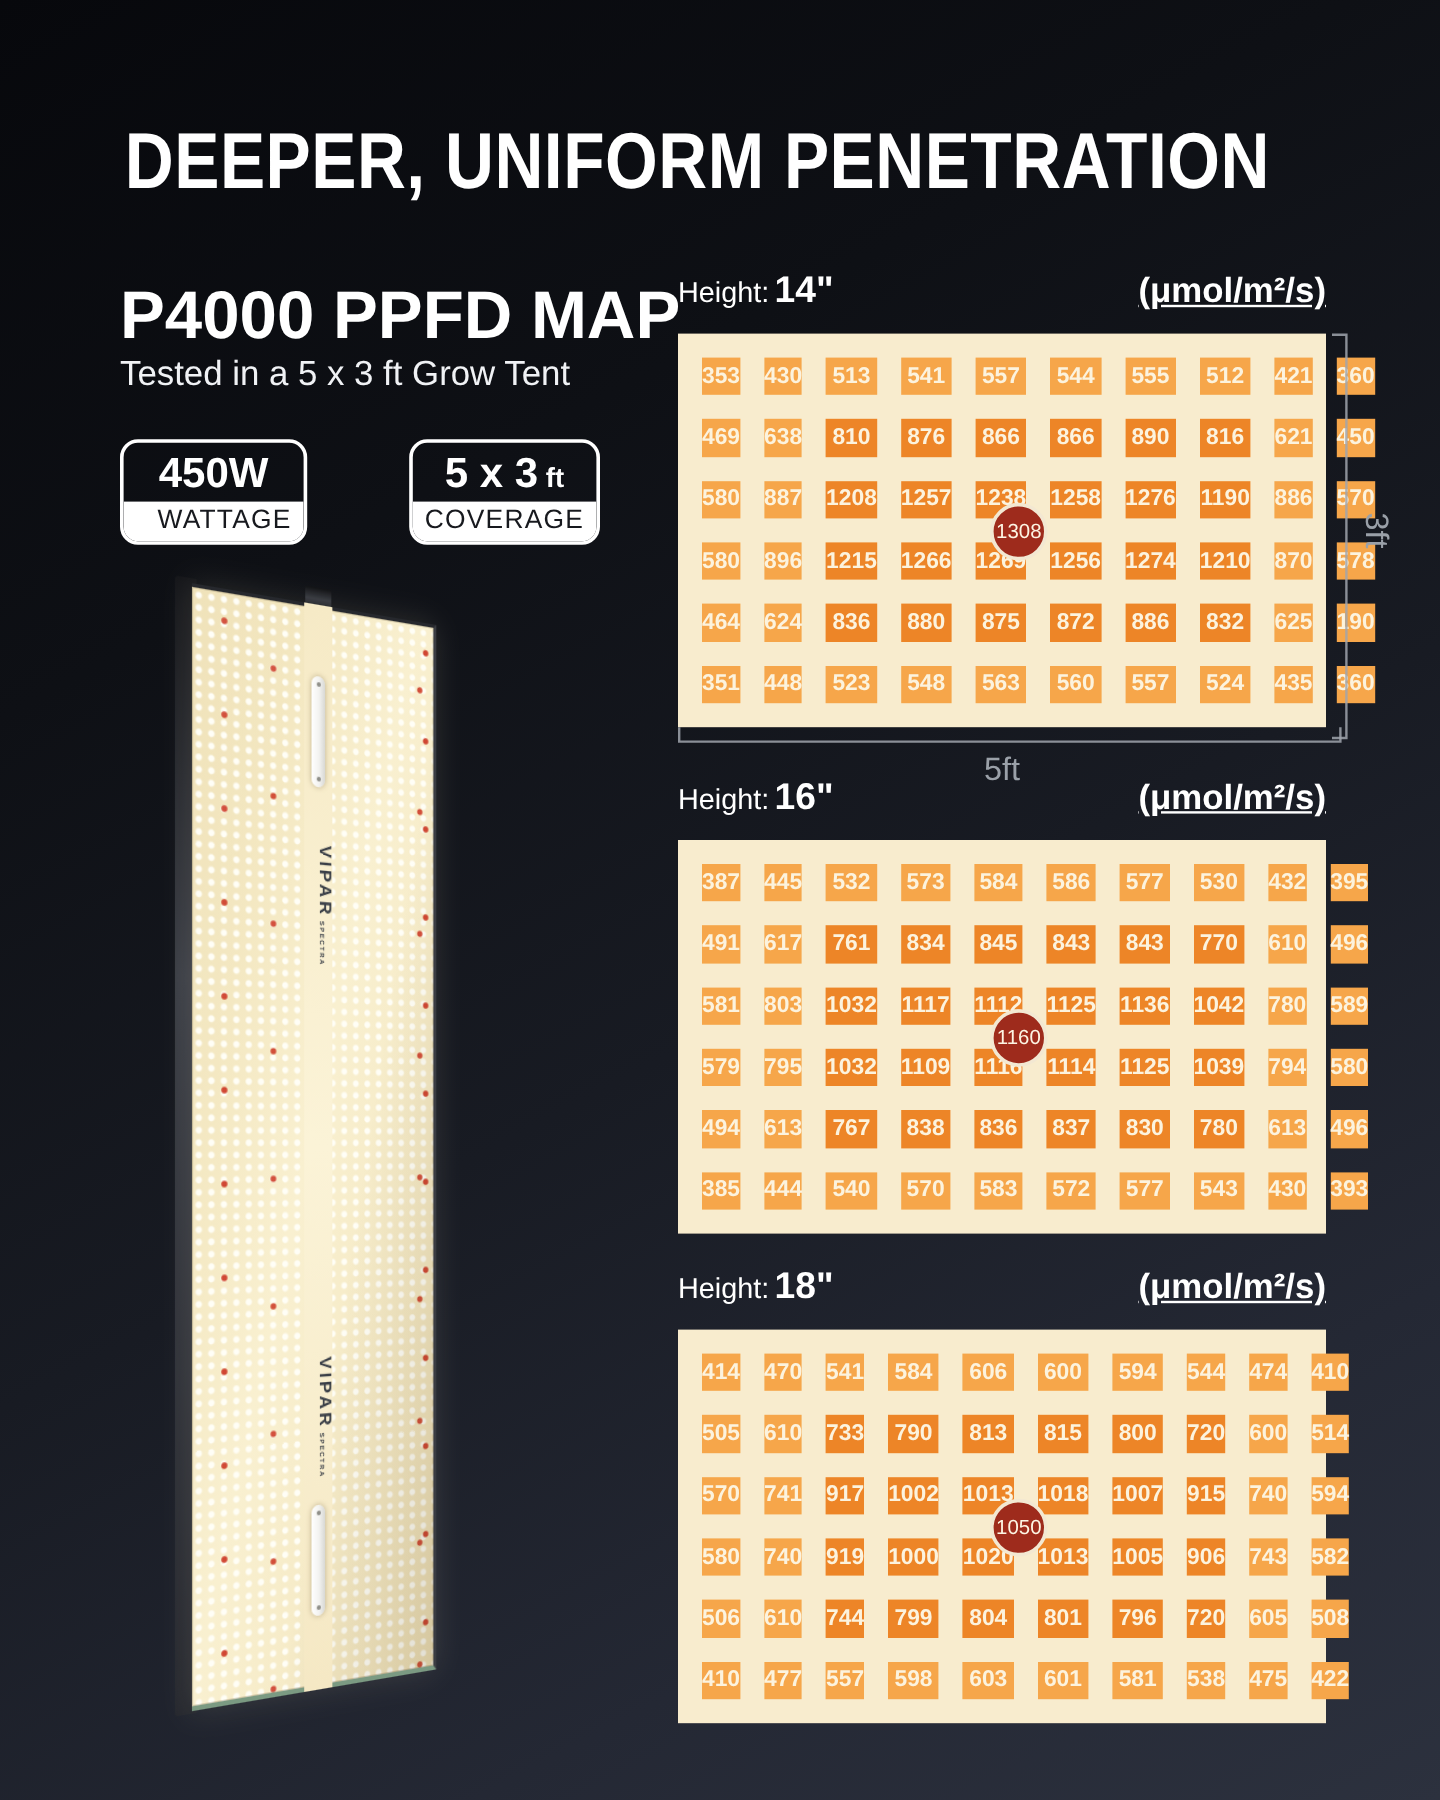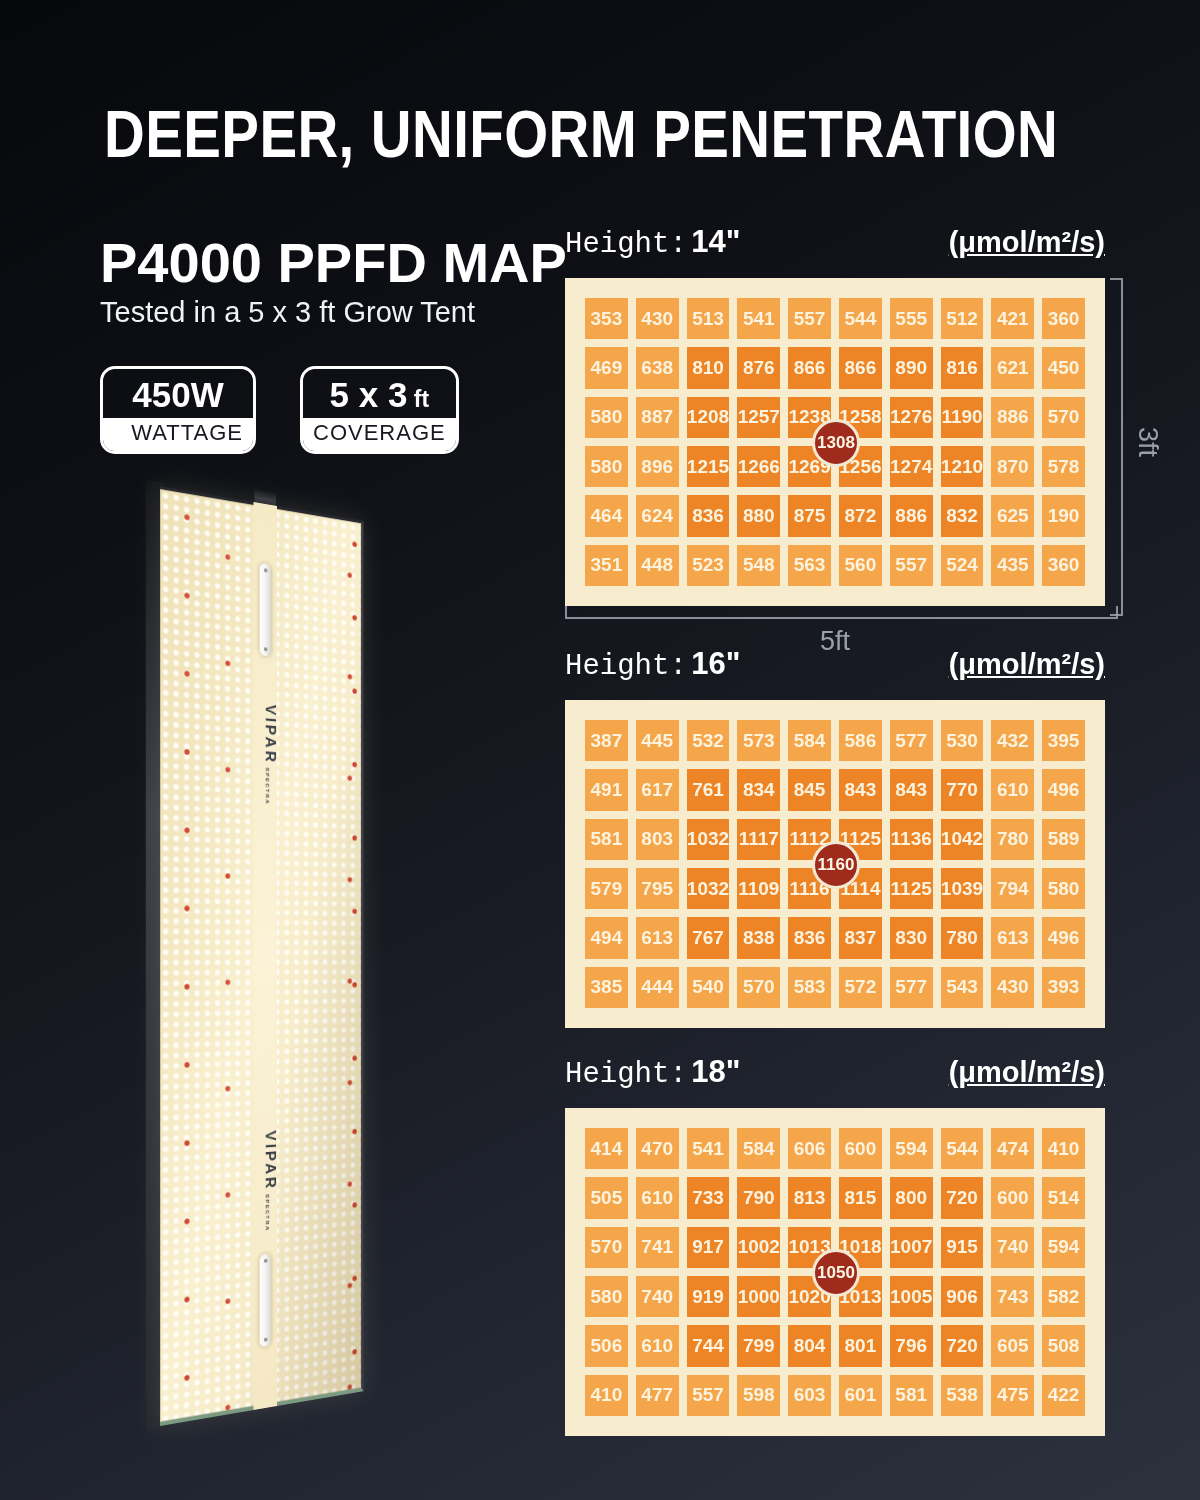--- a/index.html
+++ b/index.html
@@ -17,21 +17,21 @@
   }
   
   .product-heading {
     position:absolute; left:100px; top:230px;
     font-size:56px; font-weight:700; color:#ffffff; white-space:nowrap;
   }
   .test-caption {
     position:absolute; left:100px; top:296px;
     font-size:29px; font-weight:400; color:#f0f2f5; white-space:nowrap;
   }
-  .badges { position:absolute; left:100px; top:366px; display:flex; gap:44px; }
+  .badges { position:absolute; left:100px; top:366px; display:flex; gap:85px; }
   .badge {
     border:3px solid #ffffff; border-radius:15px; overflow:hidden;
     min-width:156px; text-align:center; background:transparent;
   }
   .badge-value {
     color:#ffffff; font-weight:700; font-size:35px; line-height:1;
     padding:8px 14px 6px; white-space:nowrap;
   }
   .badge-value .suffix { font-size:23px; font-weight:700; }
   .badge-label {
@@ -95,39 +95,39 @@
     background:linear-gradient(180deg,#0e0f12 0%,#33363e 60%,#1c1e23 100%);
     border-radius:3px 3px 0 0;
   }
   
   .tgroup { position:absolute; left:565px; width:540px; height:384px; }
   .tgroup.t1 { top:224px; } .tgroup.t2 { top:646px; } .tgroup.t3 { top:1054px; }
   .thead {
     position:absolute; left:0; right:0; top:0; height:40px;
     display:flex; justify-content:space-between; align-items:baseline; color:#ffffff;
   }
-  .hlabel { font-size:29px; font-weight:400;font-family:Liberation Mono, monospace; }
+  .hlabel { font-size:24px; font-weight:400; }
   .hval   { font-size:31px; font-weight:700; }
   .units  { font-size:29px; font-weight:700;text-decoration:underline; }
   .grid {
     position:absolute; left:0; top:54px; width:540px; height:328px;
     display:grid; grid-template-columns:repeat(10,1fr); grid-template-rows:repeat(6,1fr);
-    gap:8px; padding:20px; background:#f8ecce;
+    gap:20px; padding:20px; background:#f8ecce;
   }
   .cell {
     display:flex; align-items:center; justify-content:center;
     font-size:19px; font-weight:700; color:#fcf3de;
   }
   .cell.low  { background:#f6a64a; }
   .cell.high { background:#ed8527; }
   .peak {
-    position:absolute; left:247px; top:195px; width:48px; height:48px;
+    position:absolute; left:260px; top:195px; width:48px; height:48px;
     background:#9e2b1c; border:3px solid #f3e8d2; border-radius:50%;
     display:flex; align-items:center; justify-content:center;
-    font-size:17px; font-weight:700; color:#fdf5e4; z-index:3;
+    font-size:17px; font-weight:400; color:#fdf5e4; z-index:3;
   }
   
   .bracket-right {
     position:absolute; left:1110px; top:278px; width:13px; height:338px;
     border:2px solid rgba(160,165,173,0.85); border-left:none;
   }
   .dim-height {
     position:absolute; left:1132px; top:278px; height:328px; width:30px;
     display:flex; align-items:center; justify-content:center;
     writing-mode:vertical-rl; color:#9aa0a8; font-size:27px; font-weight:400;

